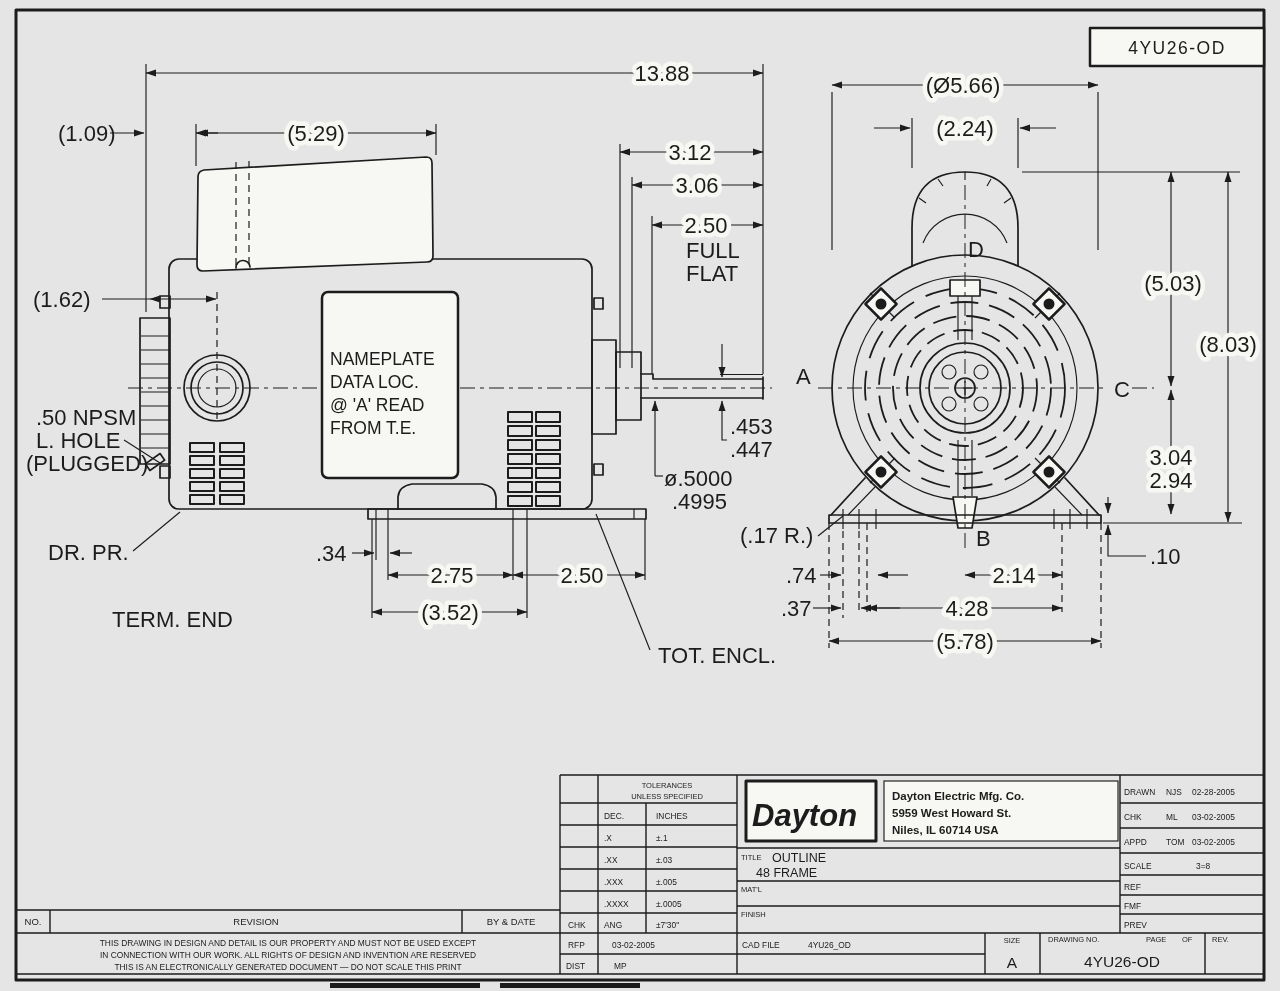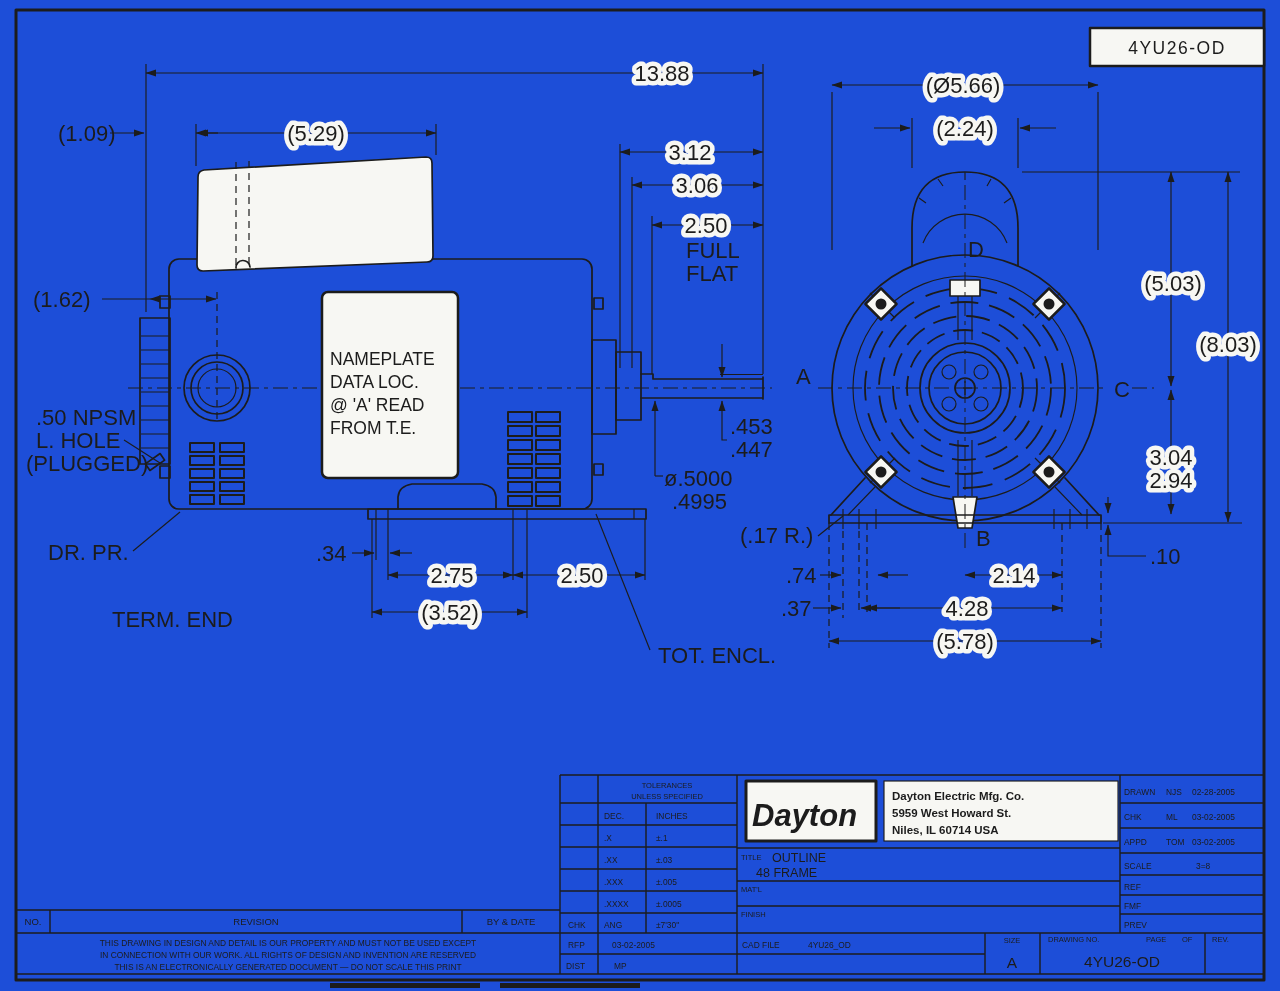--- a/index.html
+++ b/index.html
@@ -1,16 +1,16 @@
 <!DOCTYPE html>
 <html><head>
 <meta charset="utf-8">
 <style>
   html,body{margin:0;padding:0;background:#ffffff;}
-  .page{position:relative;width:1280px;height:991px;background:#1d4ed8;overflow:hidden;}
+  .page{position:relative;width:1280px;height:991px;background:#e5e5e5;overflow:hidden;}
   svg{display:block}
   svg text{fill:#1c1c1c;font-family:"Liberation Sans",sans-serif;}
   .s{stroke:#1c1c1c;fill:none;stroke-width:1.7;stroke-linecap:round;stroke-linejoin:round}
   .s2{stroke-width:2.5}
   .s3{stroke-width:3}
   .d{stroke:#1c1c1c;fill:none;stroke-width:1.15;stroke-linecap:butt}
   .cl{stroke:#1c1c1c;fill:none;stroke-width:1;stroke-dasharray:15 5 4 5}
   .hid{stroke:#1c1c1c;fill:none;stroke-width:1.2;stroke-dasharray:7 5}
   .paper{fill:#f7f7f3}
   .ink{fill:#1c1c1c;stroke:none}

